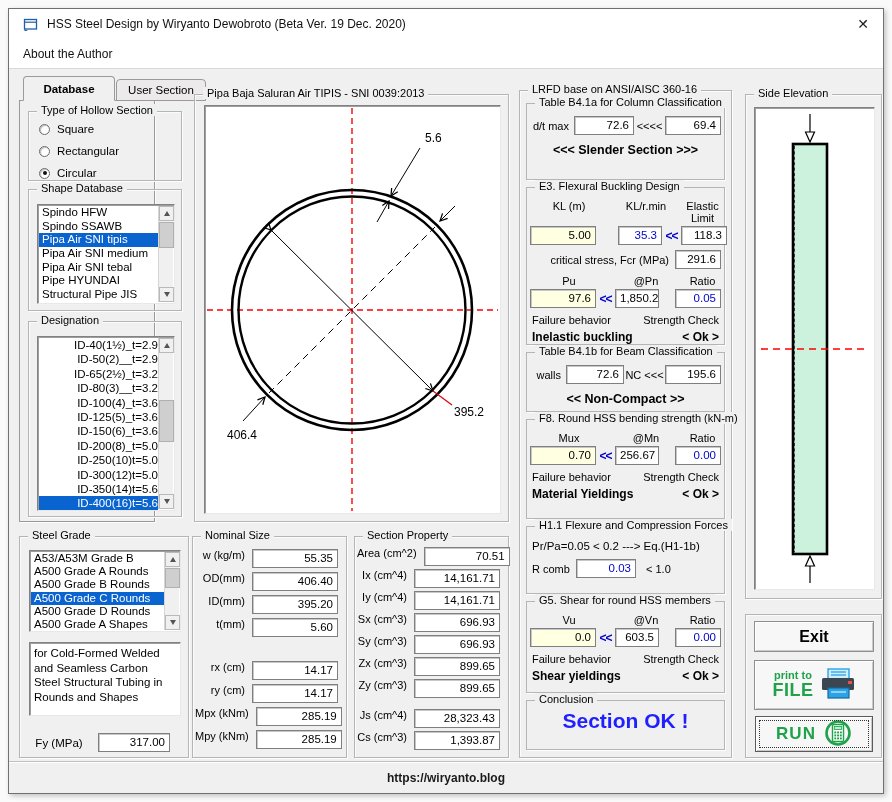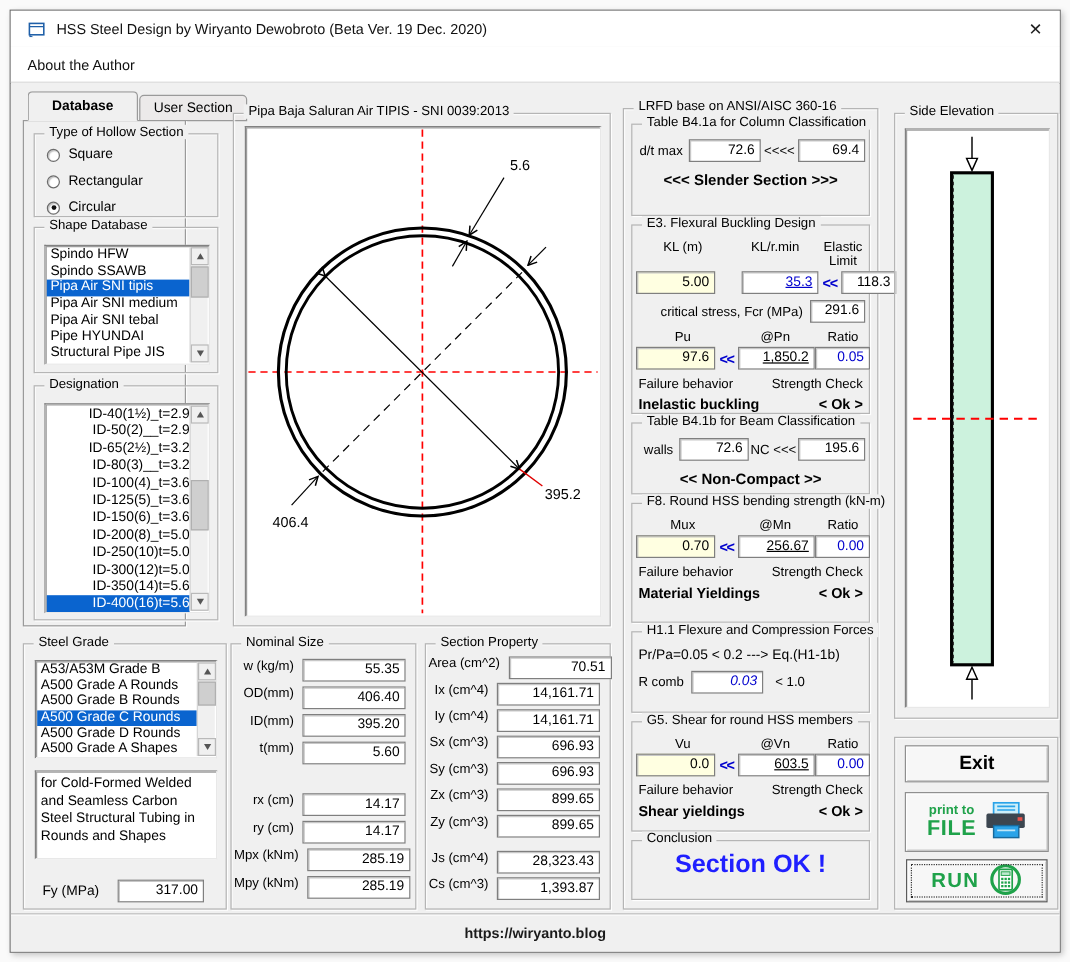--- a/index.html
+++ b/index.html
@@ -57,21 +57,21 @@
 
   
   .sub { position:relative; margin:7px 6px 0 6px; border:1px solid #b5b5b5; box-shadow:1px 1px 0 rgba(255,255,255,.9); padding:12px 3px 5px 3px; }
   .rhdr { display:flex; font-size:11px; margin-bottom:2px; }
   .rhdr .h1 { width:78px; text-align:center; }
   .rhdr .h2 { width:76px; text-align:center; }
   .rhdr .h3 { flex:1; text-align:center; }
   .rval { display:flex; align-items:center; }
   .c-in { width:66px; flex:none; }
   .c-ch { width:19px; flex:none; text-align:center; }
-  .c-mid { width:64px; flex:none;text-decoration:underline; }
+  .c-mid { width:44px; flex:none; }
   .c-rt { width:46px; flex:none; margin-left:auto; }
   .failrow { display:flex; justify-content:space-between; font-size:11px; margin-top:6px; padding:0 2px; }
   .boldrow { display:flex; justify-content:space-between; font-size:12px; font-weight:bold; margin-top:4px; padding:0 2px; }
   .verdict { text-align:center; font-weight:bold; font-size:12.5px; margin-top:8px; }
 
   .btn { position:absolute; background:#f7f7f7; border:1px solid #8f8f8f; box-shadow:inset 1px 1px 0 #ffffff, inset -1px -1px 0 #c9c9c9; display:flex; align-items:center; justify-content:center; }
   .drawarea { position:absolute; }
   .footer { position:absolute; left:0; right:0; bottom:0; height:32px; border-top:1px solid #c0c0c0; box-shadow:inset 0 1px 0 #fff; display:flex; align-items:center; justify-content:center; font-weight:bold; font-size:12px; color:#1a1a1a; }
 </style>
 </head>
@@ -397,21 +397,21 @@
           <span>Material Yieldings</span>
           <span>&lt; Ok &gt;</span>
         </div>
       </div>
 
       <div class="sub" style="height:68px;">
         <span class="legend">H1.1 Flexure and Compression Forces</span>
         <div style="font-size:11.5px;padding:1px 2px 0 2px;">Pr/Pa=0.05  &lt; 0.2 ---&gt; Eq.(H1-1b)</div>
         <div class="rval" style="margin-top:7px;padding-left:2px;">
           <span style="width:44px;">R comb</span>
-          <span class="numbox blueval" style="width:60px;font-style:italic;">0.03</span>
+          <span class="numbox blueval" style="width:60px;">0.03</span>
           <span style="margin-left:10px;">&lt; 1.0</span>
         </div>
       </div>
 
       <div class="sub" style="height:92px;">
         <span class="legend">G5. Shear for round HSS members</span>
         <div class="rhdr">
           <span class="h1">Vu</span>
           <span class="h2">@Vn</span>
           <span class="h3">Ratio</span>

